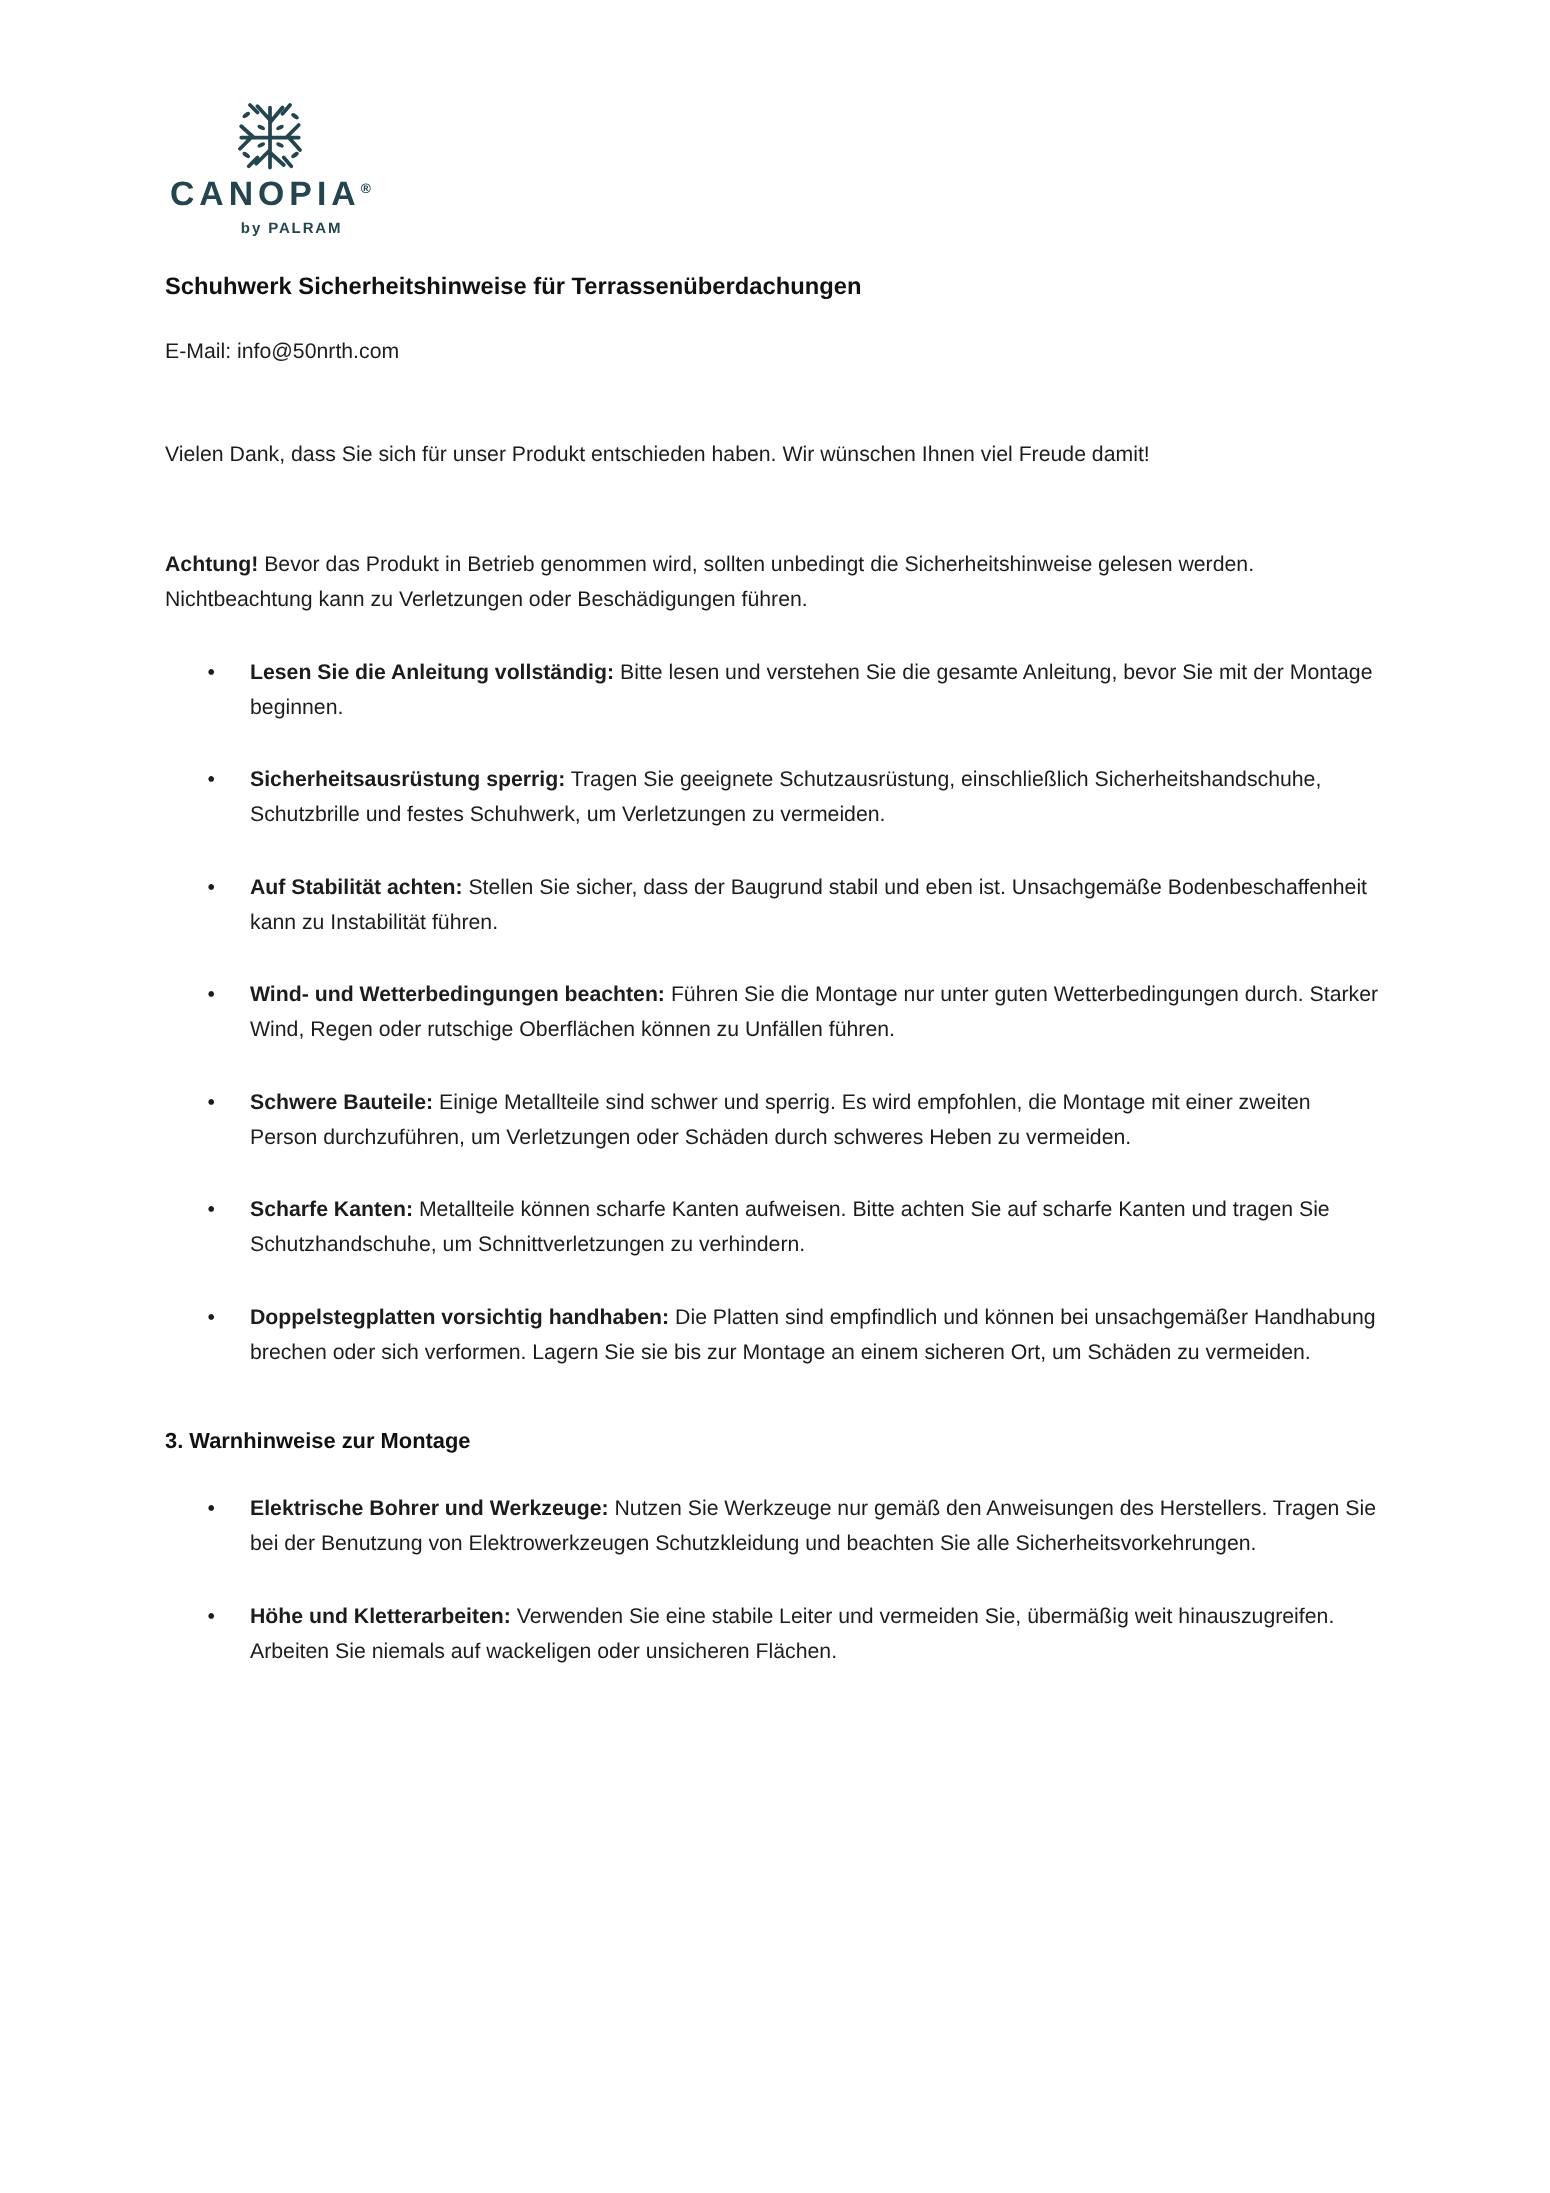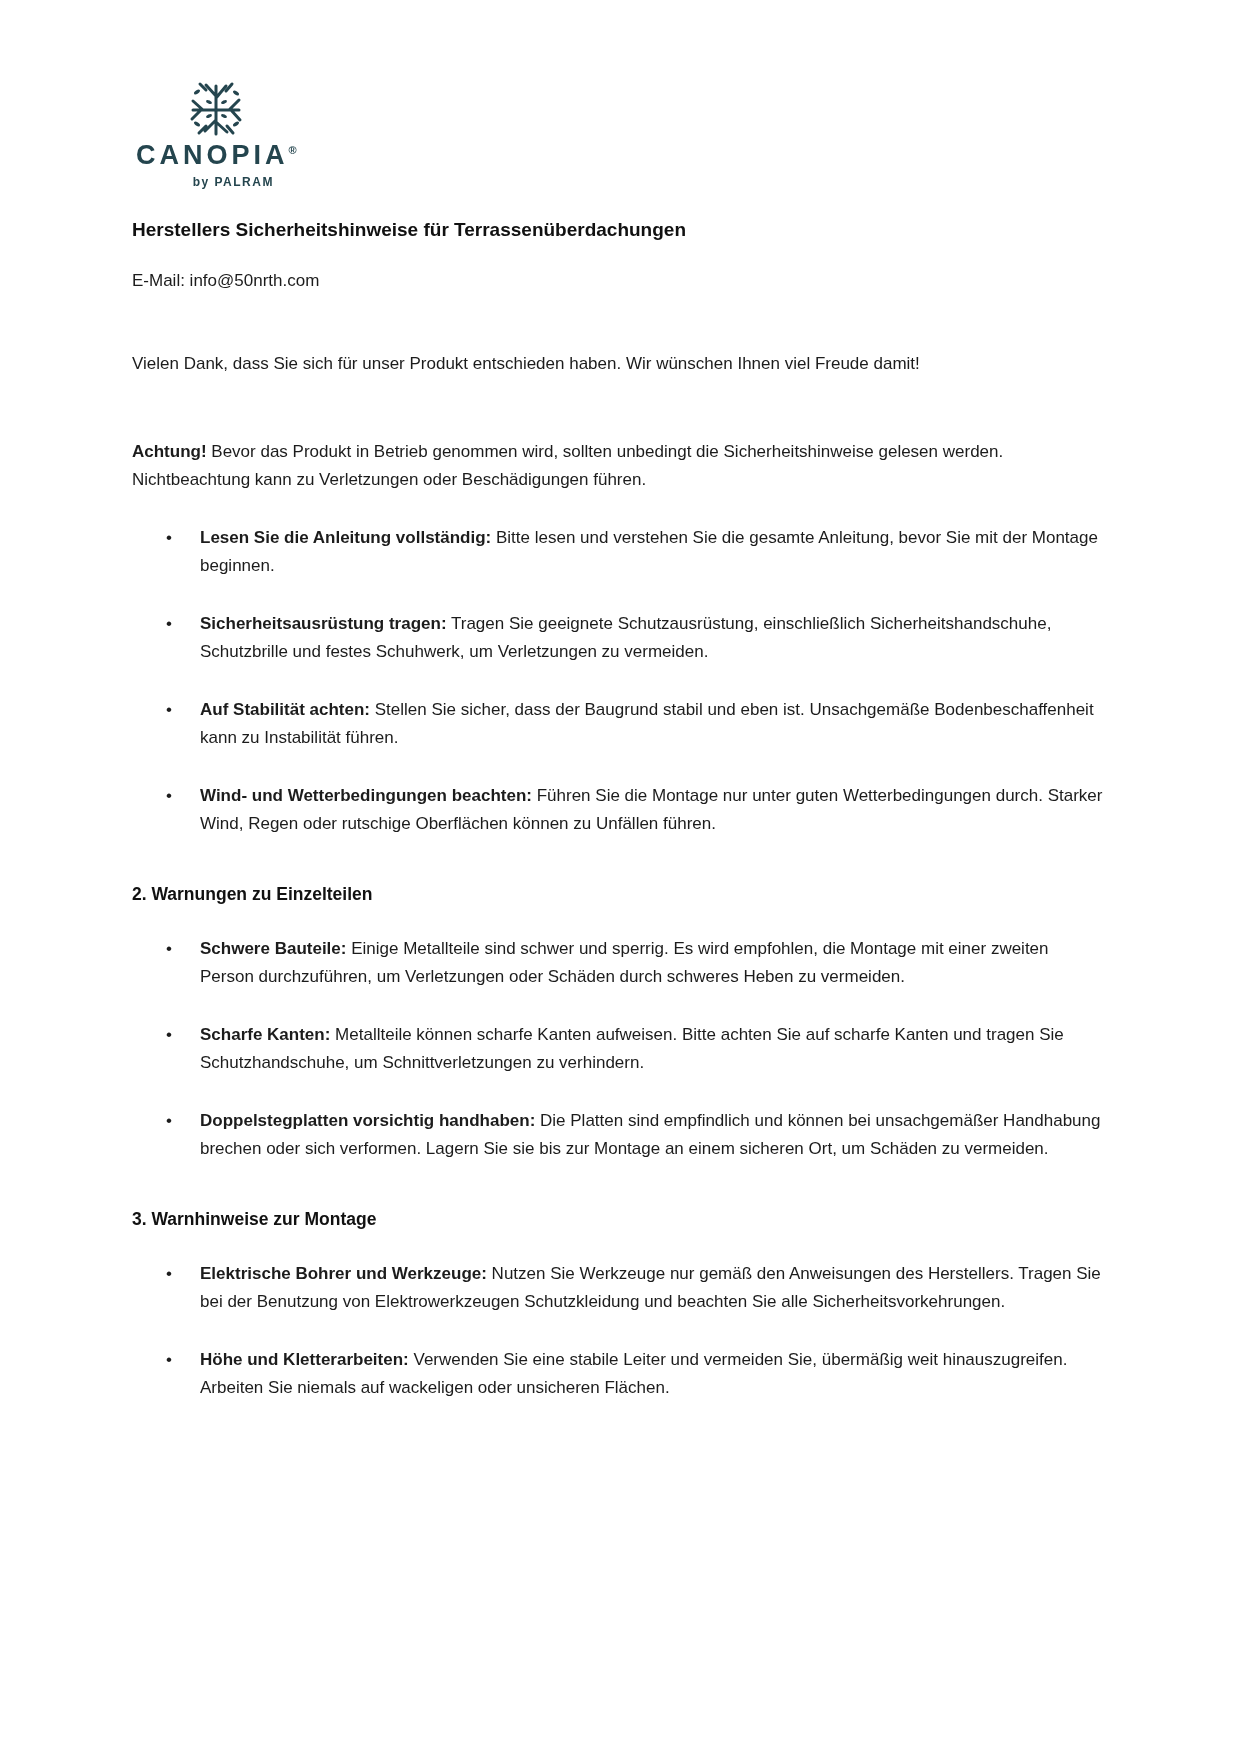--- a/index.html
+++ b/index.html
@@ -135,21 +135,21 @@
         <ellipse cx="28" cy="40" rx="3.2" ry="1.6" transform="rotate(-25 28 40)"></ellipse>
         <ellipse cx="43" cy="40" rx="3.2" ry="1.6" transform="rotate(25 43 40)"></ellipse>
         <ellipse cx="55" cy="48" rx="3.4" ry="1.7" transform="rotate(-35 55 48)"></ellipse>
       </g>
     </svg>
     <div class="logo-wordmark"><span>CANOPIA</span><span class="logo-reg">®</span></div>
     <div class="logo-tagline">by PALRAM</div>
   </div>
 
   
-  <div class="doc-title">Herstellers Sicherheitshinweise für Terrassenüberdachungen</div>
+  <div class="doc-title">Schuhwerk Sicherheitshinweise für Terrassenüberdachungen</div>
 
   
   <div class="company-block">
     <div>E-Mail: info@50nrth.com</div>
   </div>
 
   
   <p class="body-text intro-par">Vielen Dank, dass Sie sich für unser Produkt entschieden haben. Wir wünschen Ihnen viel Freude damit!</p>
 
   
@@ -160,37 +160,36 @@
 
   
   <ul class="bullet-list">
     <li class="bullet-item">
       <span class="bullet-marker">•</span>
       <span class="bold">Lesen Sie die Anleitung vollständig:</span>
       <span>Bitte lesen und verstehen Sie die gesamte Anleitung, bevor Sie mit der Montage beginnen.</span>
     </li>
     <li class="bullet-item">
       <span class="bullet-marker">•</span>
-      <span class="bold">Sicherheitsausrüstung tragen:</span>
+      <span class="bold">Sicherheitsausrüstung sperrig:</span>
       <span>Tragen Sie geeignete Schutzausrüstung, einschließlich Sicherheitshandschuhe, Schutzbrille und festes Schuhwerk, um Verletzungen zu vermeiden.</span>
     </li>
     <li class="bullet-item">
       <span class="bullet-marker">•</span>
       <span class="bold">Auf Stabilität achten:</span>
       <span>Stellen Sie sicher, dass der Baugrund stabil und eben ist. Unsachgemäße Bodenbeschaffenheit kann zu Instabilität führen.</span>
     </li>
     <li class="bullet-item">
       <span class="bullet-marker">•</span>
       <span class="bold">Wind- und Wetterbedingungen beachten:</span>
       <span>Führen Sie die Montage nur unter guten Wetterbedingungen durch. Starker Wind, Regen oder rutschige Oberflächen können zu Unfällen führen.</span>
     </li>
   </ul>
 
   
-  <div class="section-heading">2. Warnungen zu Einzelteilen</div>
   <ul class="bullet-list">
     <li class="bullet-item">
       <span class="bullet-marker">•</span>
       <span class="bold">Schwere Bauteile:</span>
       <span>Einige Metallteile sind schwer und sperrig. Es wird empfohlen, die Montage mit einer zweiten Person durchzuführen, um Verletzungen oder Schäden durch schweres Heben zu vermeiden.</span>
     </li>
     <li class="bullet-item">
       <span class="bullet-marker">•</span>
       <span class="bold">Scharfe Kanten:</span>
       <span>Metallteile können scharfe Kanten aufweisen. Bitte achten Sie auf scharfe Kanten und tragen Sie Schutzhandschuhe, um Schnittverletzungen zu verhindern.</span>

